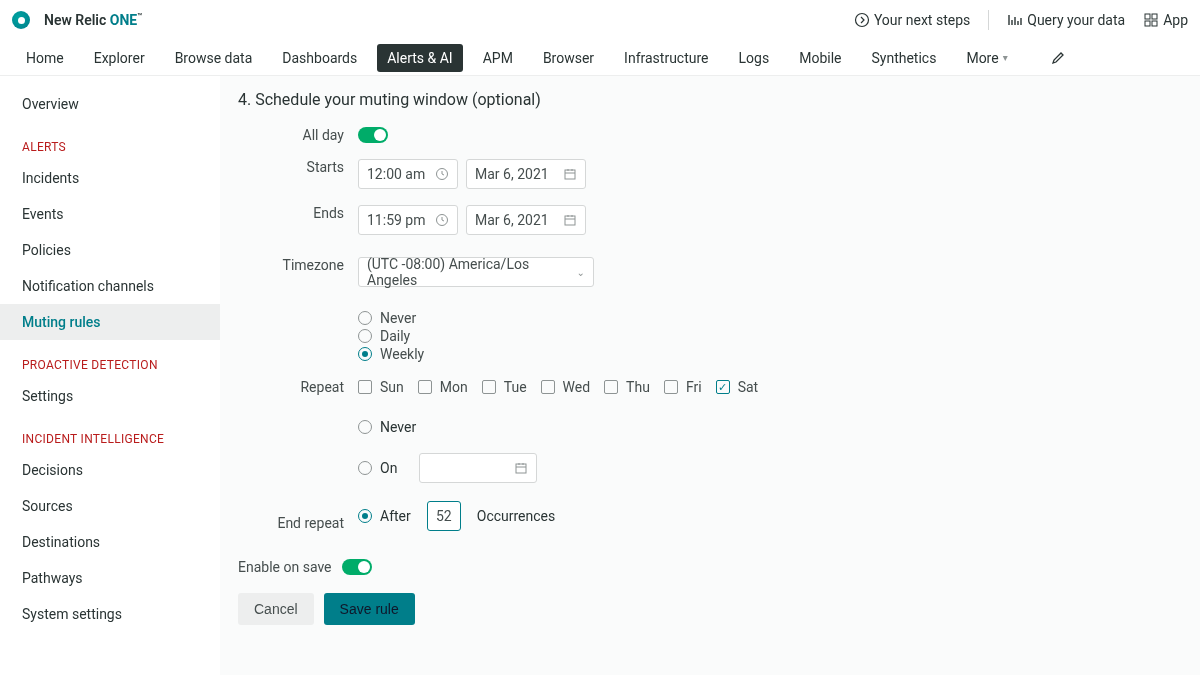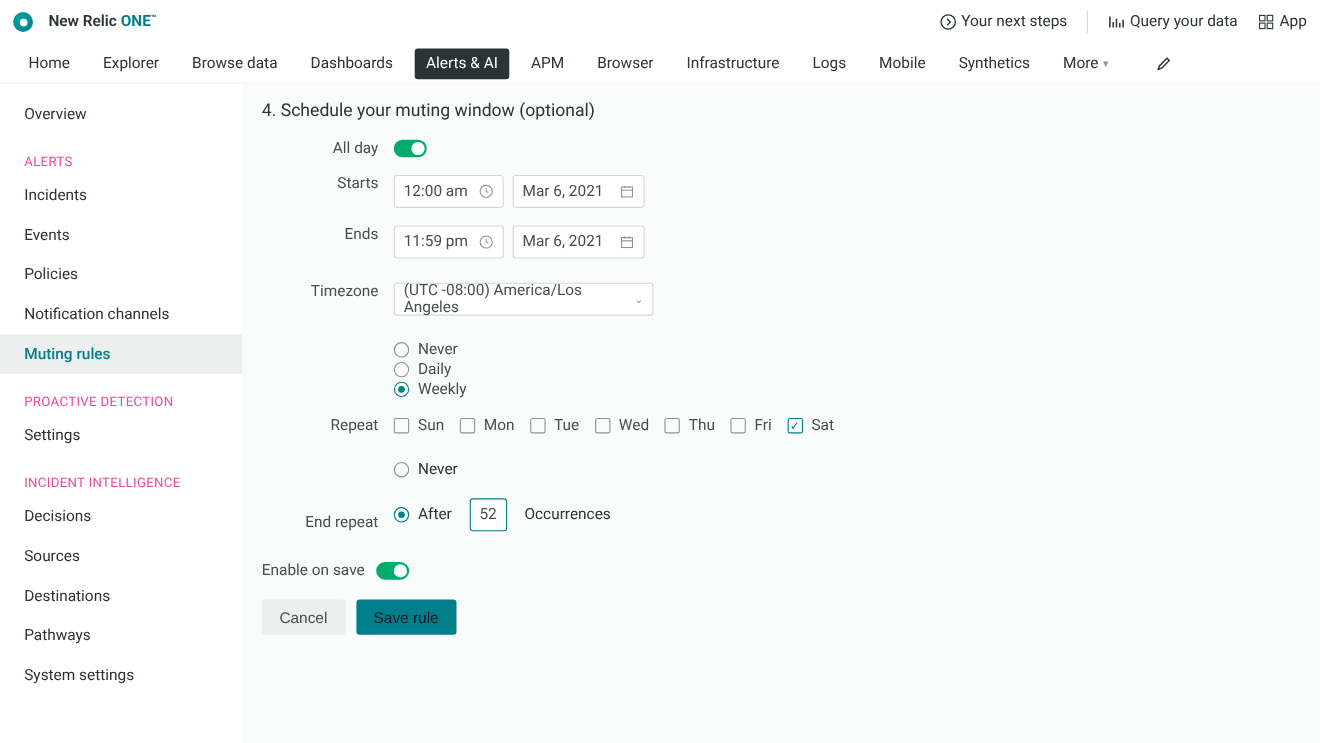--- a/index.html
+++ b/index.html
@@ -22,21 +22,21 @@
 .nav-item { padding: 6px 10px; border-radius:3px; cursor:pointer; color:#2a3434; font-size:14px;}
 .nav-item.active { background:#2a3434; color:#fff;text-align:right; }
 .nav-item.more { display:flex; align-items:center; gap:4px;}
 .nav-edit { margin-left:22px; color:#2a3434; cursor:pointer; }
 
 
 .layout { display:flex; align-items:flex-start; }
 .sidebar { width:220px; background:#fff; padding: 10px 0 30px 0; }
 .side-item { padding: 10px 22px; cursor:pointer; color:#2a3434; font-size:14px; }
 .side-item.active { background:#edeeee; color:#007e8a; font-weight:500; }
-.side-section { padding: 18px 22px 6px 22px; font-size:12px; color:#ec4899; letter-spacing:0.3px; }
+.side-section { padding: 18px 22px 6px 22px; font-size:12px; color:#b91c1c; letter-spacing:0.3px; }
 
 
 .main { flex:1; padding: 14px 18px 30px 18px; background:#fafbfb; min-height:640px; }
 .section-title { font-size:16px; font-weight:400; color:#2a3434; margin-bottom:18px; }
 
 .form-row { display:flex; align-items:flex-start; margin-bottom:16px; }
 .form-row.top { align-items:flex-end; }
 .form-label { width:110px; text-align:right; padding-right:14px; color:#464e4e; }
 
 .toggle { width:30px; height:16px; border-radius:10px; background:#00ac69; position:relative; cursor:pointer; }
@@ -244,20 +244,30 @@
       </div>
 
       <div class="form-row top" style="margin-top:24px;">
         <div class="form-label">End repeat</div>
         <div class="endrep-stack">
           <div class="endrep-row">
             <div class="radio"></div>
             <span>Never</span>
           </div>
           <div class="endrep-row">
+            <div class="radio"></div>
+            <span>On</span>
+            <div class="input-box" style="width:118px; margin-left:14px; justify-content:flex-end;">
+              <svg width="14" height="14">
+                  <rect x="2" y="3" width="10" height="9" fill="none" stroke="#8e9494"></rect>
+                  <path d="M2 6h10 M5 2v2 M9 2v2" stroke="#8e9494"></path>
+                </svg>
+            </div>
+          </div>
+          <div class="endrep-row">
             <div class="radio selected"></div>
             <span>After</span>
             <div class="input-box afterin">
               <span>52</span>
             </div>
             <span>Occurrences</span>
           </div>
         </div>
       </div>
     </div>

